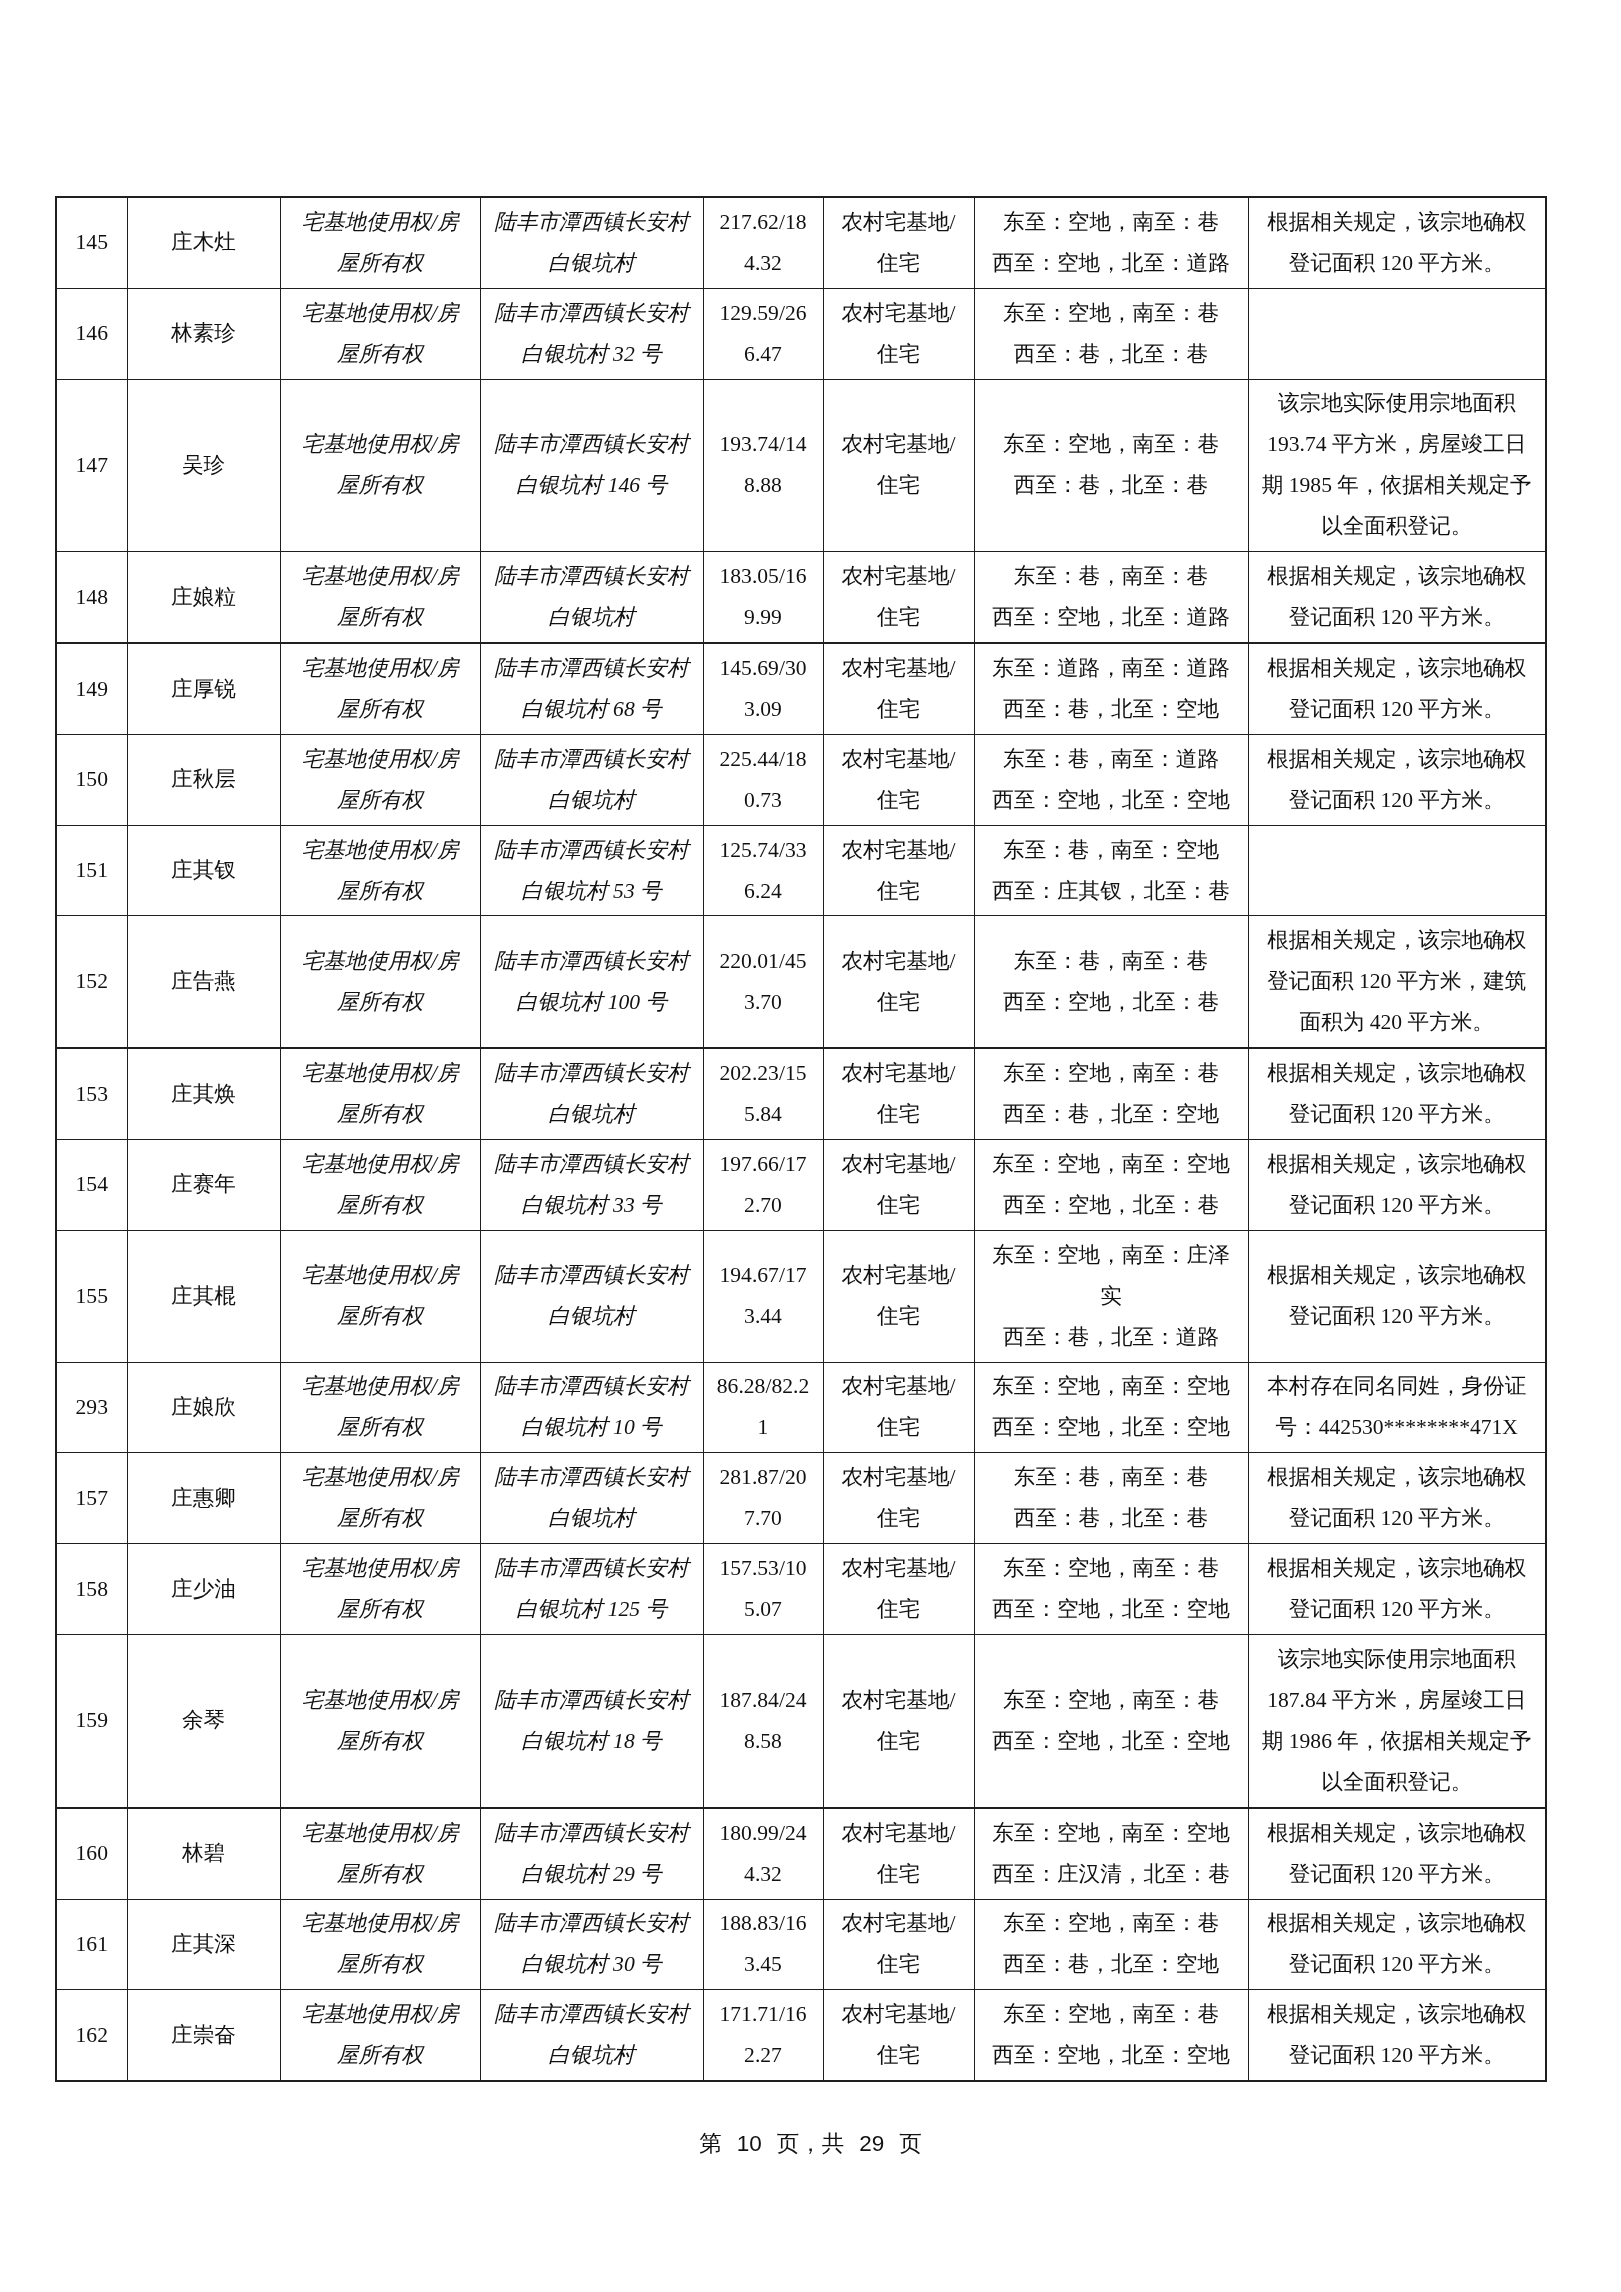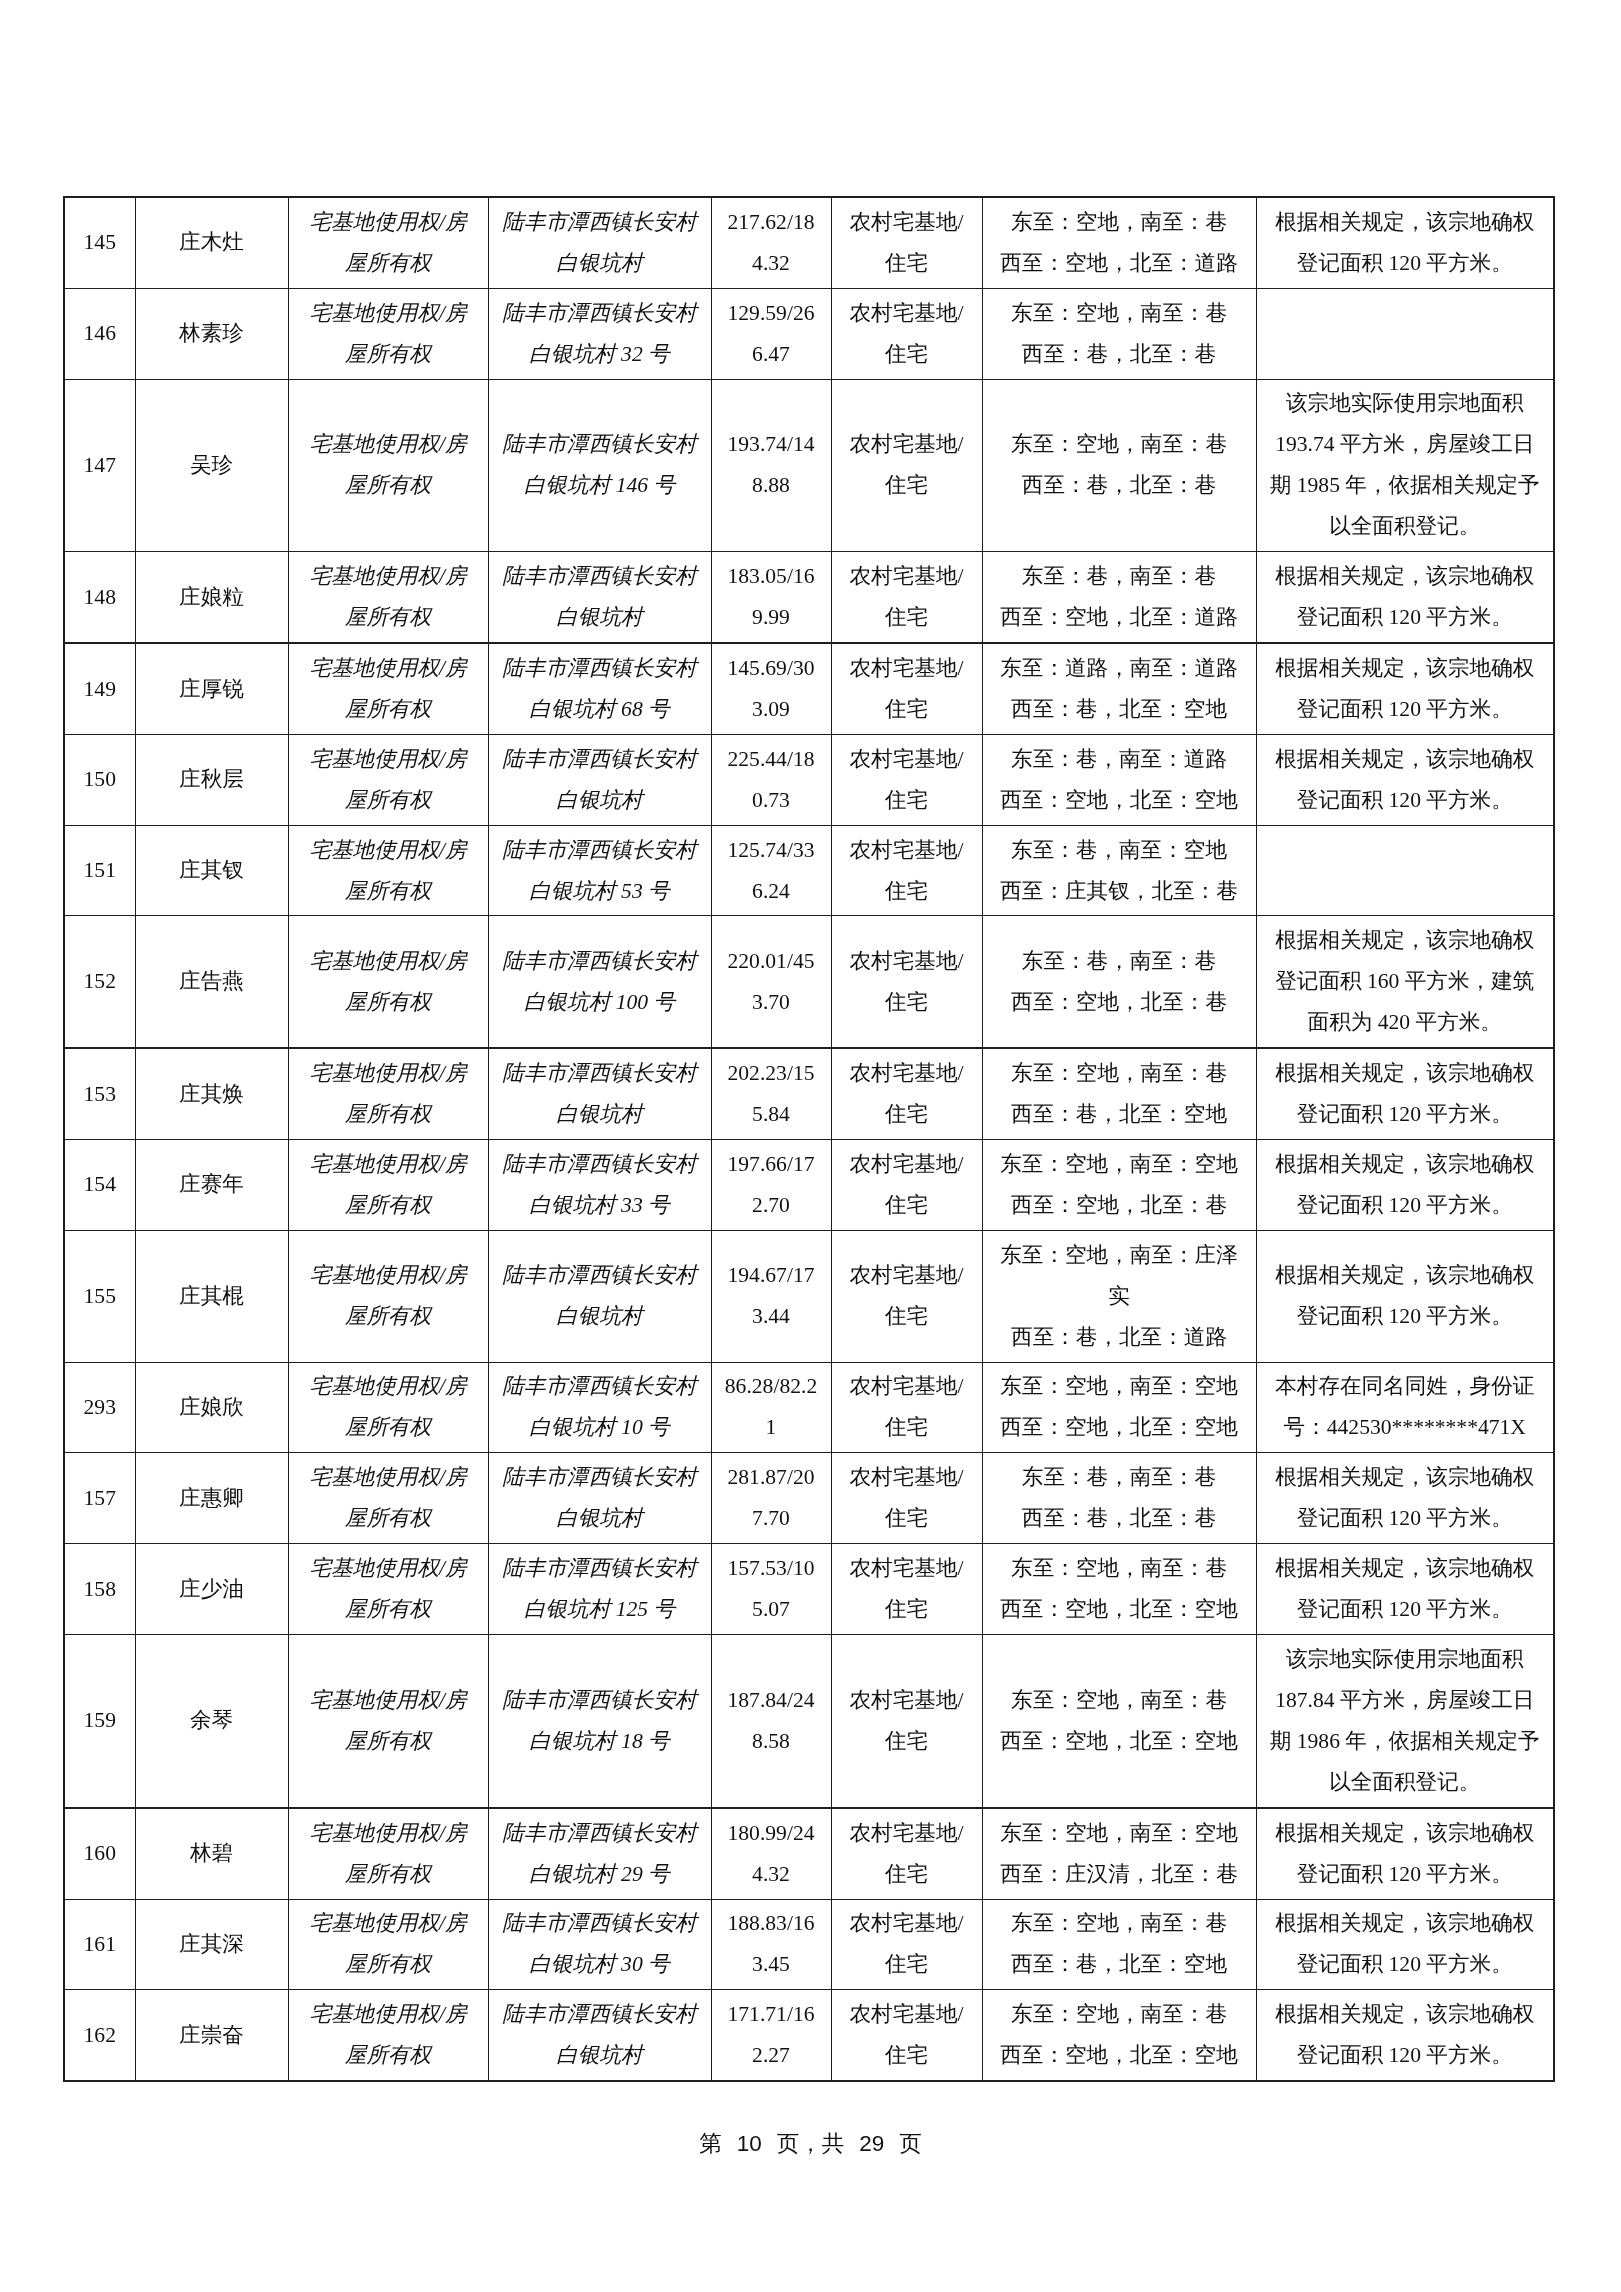--- a/index.html
+++ b/index.html
@@ -12,21 +12,21 @@
     color: #111111;
     position: relative;
   }
   .page {
     position: absolute;
     inset: 0;
     background: #ffffff;
   }
   table.registry {
     position: absolute;
-    left: 63px;
+    left: 55px;
     top: 196px;
     width: 1490px;
     border-collapse: collapse;
     table-layout: fixed;
     font-size: 21.6px;
     line-height: 41px;
   }
   table.registry td {
     border: 1.5px solid #1f1f1f;
     text-align: center;
@@ -172,21 +172,21 @@
           <td class="c-no">152</td>
           <td class="c-name">庄告燕</td>
           <td class="c-right">宅基地使用权/房屋所有权</td>
           <td class="c-addr">陆丰市潭西镇长安村白银坑村 100 号</td>
           <td class="c-area">220.01/453.70</td>
           <td class="c-type">农村宅基地/住宅</td>
           <td class="c-bound">
             <div>东至：巷，南至：巷</div>
             <div>西至：空地，北至：巷</div>
           </td>
-          <td class="c-remark">根据相关规定，该宗地确权登记面积 160 平方米，建筑面积为 420 平方米。</td>
+          <td class="c-remark">根据相关规定，该宗地确权登记面积 120 平方米，建筑面积为 420 平方米。</td>
         </tr>
         <tr>
           <td class="c-no">153</td>
           <td class="c-name">庄其焕</td>
           <td class="c-right">宅基地使用权/房屋所有权</td>
           <td class="c-addr">陆丰市潭西镇长安村白银坑村</td>
           <td class="c-area">202.23/155.84</td>
           <td class="c-type">农村宅基地/住宅</td>
           <td class="c-bound">
             <div>东至：空地，南至：巷</div>

